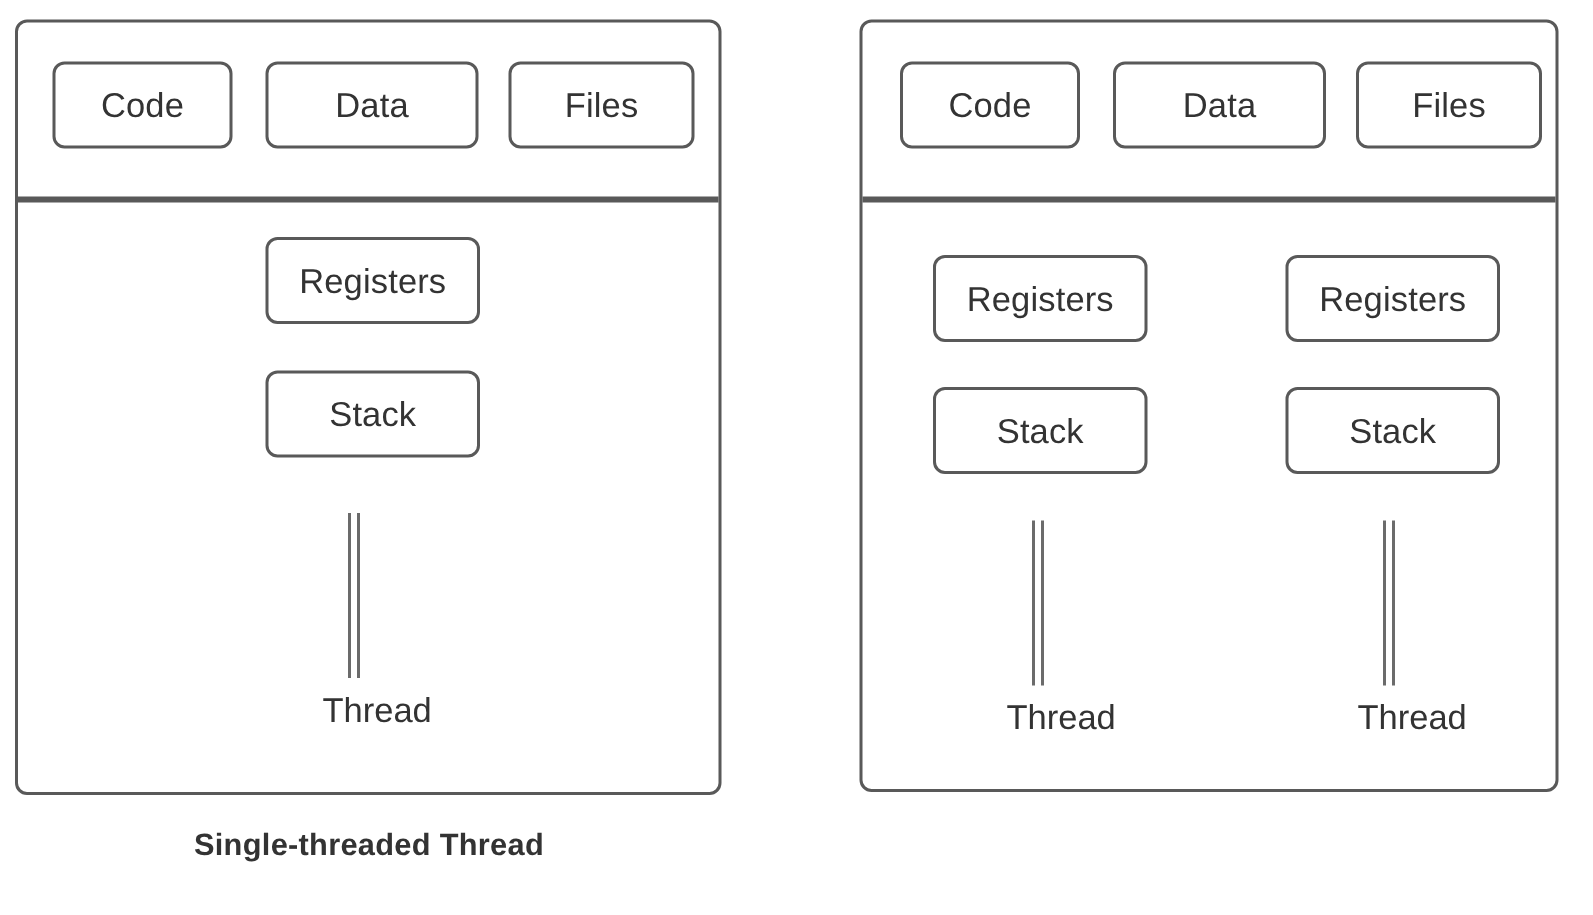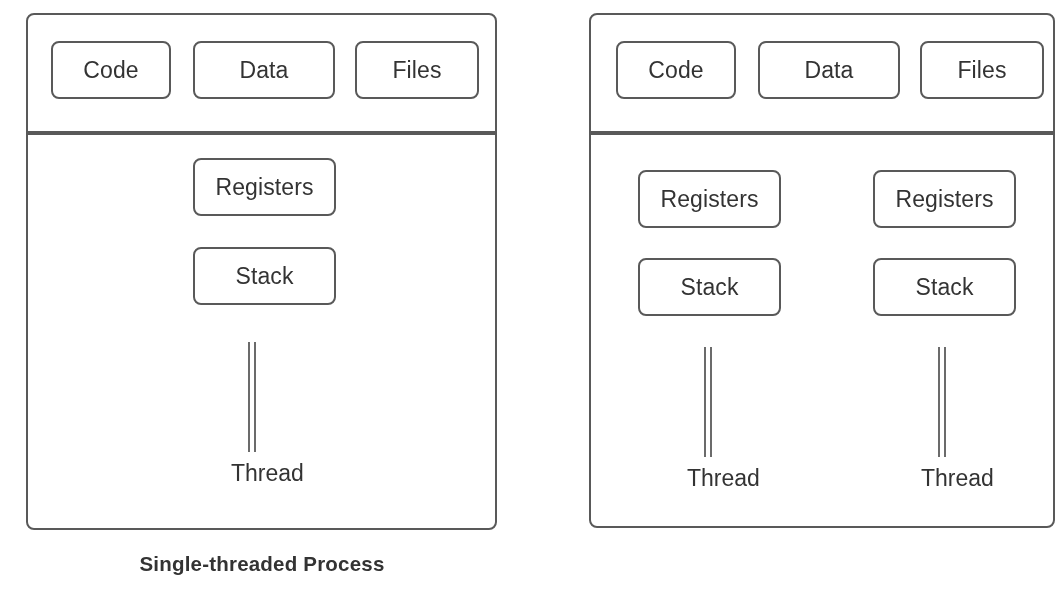--- a/index.html
+++ b/index.html
@@ -10,21 +10,21 @@
   body {
     width: 1062px;
     height: 610px;
     position: relative;
     font-family: "Liberation Sans", sans-serif;
     overflow: hidden;
   }
 
   .stage {
     position: absolute;
-    left: 16px; top: 0;
+    left: 0; top: 0;
     width: 933px;
     height: 610px;
   }
 
   
   .process {
     position: absolute;
     box-sizing: border-box;
     border: 2.5px solid #595959;
     border-radius: 8px;
@@ -160,21 +160,21 @@
   </div>
 
   <div class="thread thread-abs s-thread">
     <div class="lines">
       <i class="a"></i>
       <i class="b"></i>
     </div>
     <div class="lbl">Thread</div>
   </div>
 
-  <div class="caption single">Single-threaded Process</div>
+  <div class="caption single">Single-threaded Thread</div>
 
   <div class="process multi">
 
     <div class="divider multi"></div>
 
     <div class="cell m-code">Code</div>
 
     <div class="cell m-data">Data</div>
 
     <div class="cell m-files">Files</div>

